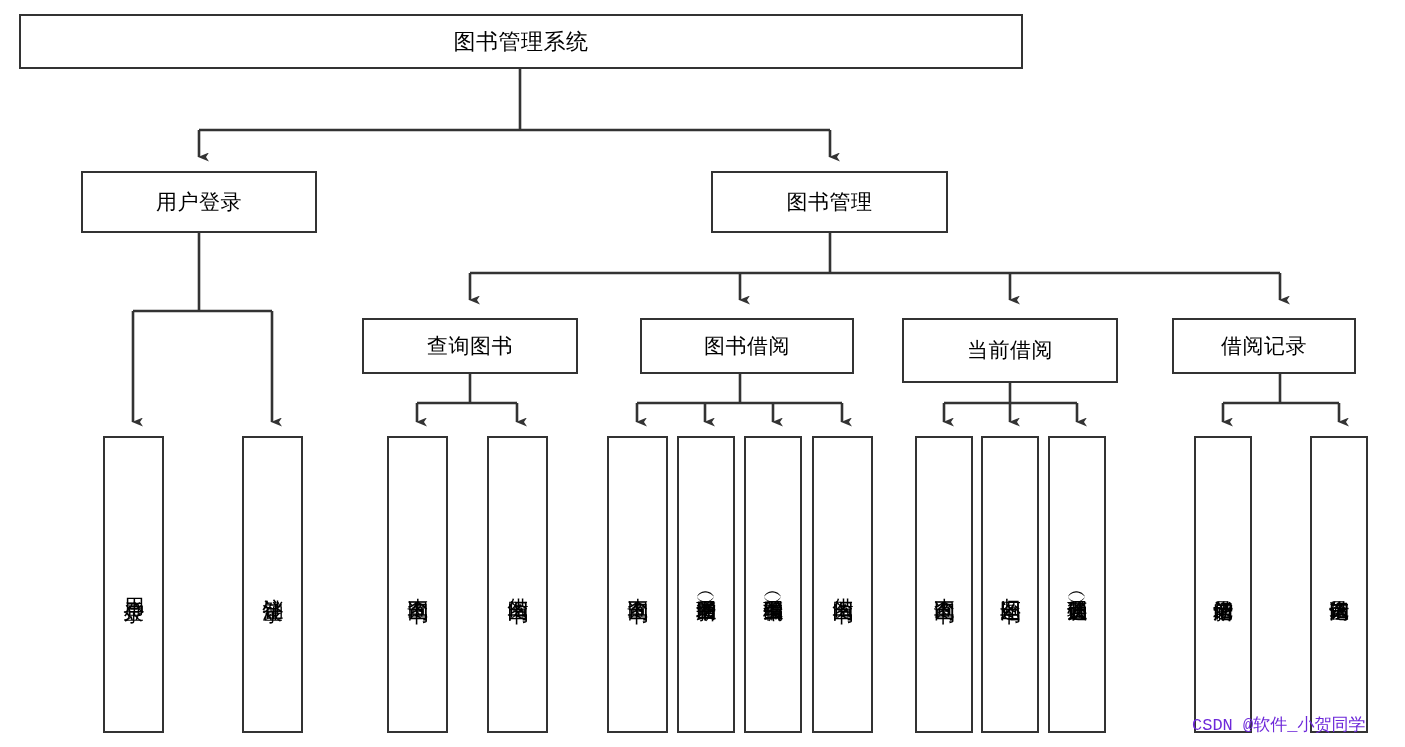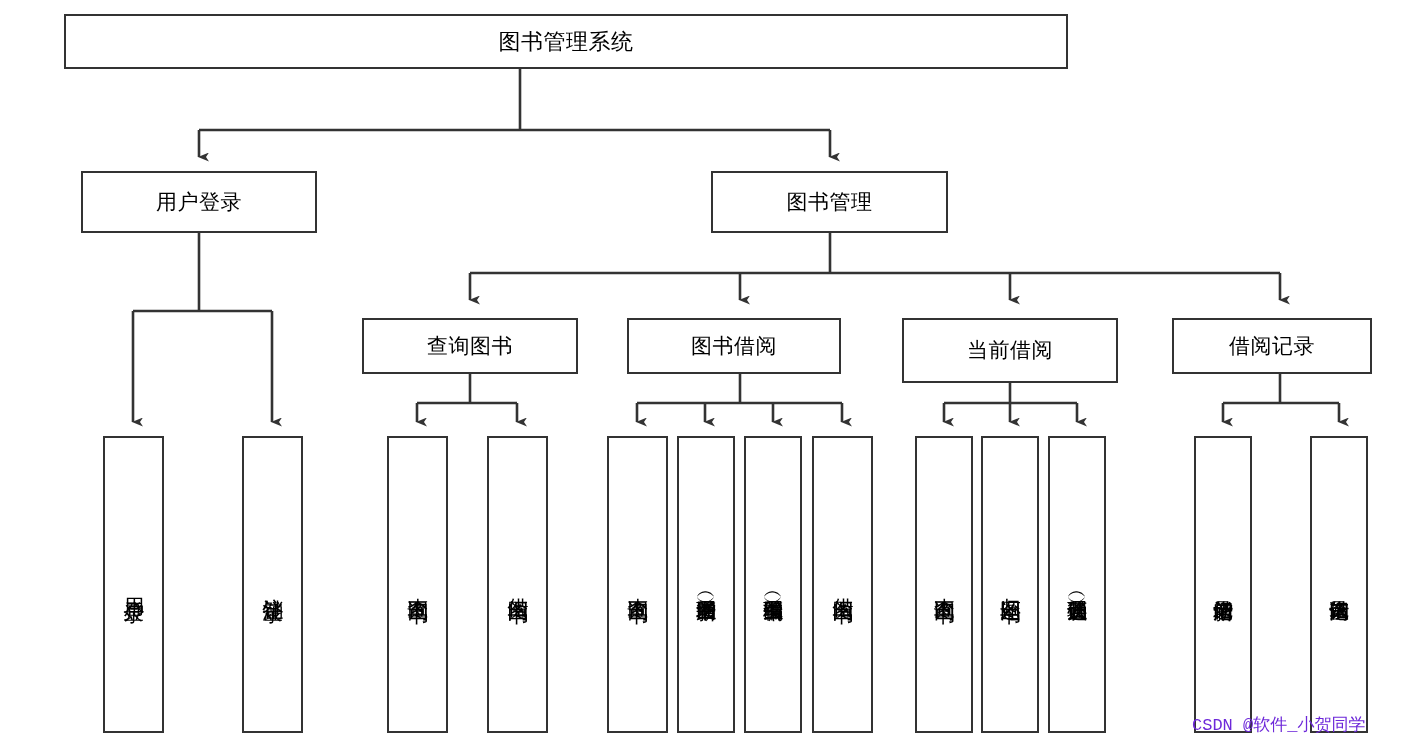--- a/index.html
+++ b/index.html
@@ -118,29 +118,29 @@
       <path d="M1010,403 L1010,422" marker-end="url(#arrowhead)"></path>
       <path d="M1077,403 L1077,422" marker-end="url(#arrowhead)"></path>
 
       <path d="M1280,374 L1280,403"></path>
       <path d="M1223,403 L1339,403"></path>
       <path d="M1223,403 L1223,422" marker-end="url(#arrowhead)"></path>
       <path d="M1339,403 L1339,422" marker-end="url(#arrowhead)"></path>
     </g>
   </svg>
 
-  <div class="node h root" style="left:19px; top:14px; width:1004px; height:55px;margin-left:45px;">图书管理系统</div>
+  <div class="node h root" style="left:19px; top:14px; width:1004px; height:55px;">图书管理系统</div>
 
   <div class="node h" style="left:81px; top:171px; width:236px; height:62px;">用户登录</div>
   <div class="node h" style="left:711px; top:171px; width:237px; height:62px;">图书管理</div>
 
   <div class="node h" style="left:362px; top:318px; width:216px; height:56px;">查询图书</div>
-  <div class="node h" style="left:627px; top:318px; width:214px; height:56px;">图书借阅</div>
+  <div class="node h" style="left:640px; top:318px; width:214px; height:56px;">图书借阅</div>
   <div class="node h" style="left:902px; top:318px; width:216px; height:65px;">当前借阅</div>
-  <div class="node h" style="left:1172px; top:318px; width:200px; height:56px;">借阅记录</div>
+  <div class="node h" style="left:1172px; top:318px; width:184px; height:56px;">借阅记录</div>
 
   <div class="node v" style="left:103px; top:436px; width:61px; height:297px;">用户登录</div>
   <div class="node v" style="left:242px; top:436px; width:61px; height:297px;">注销登录</div>
 
   <div class="node v" style="left:387px; top:436px; width:61px; height:297px;">查询图书</div>
   <div class="node v" style="left:487px; top:436px; width:61px; height:297px;">借阅图书</div>
 
   <div class="node v" style="left:607px; top:436px; width:61px; height:297px;">查询图书</div>
   <div class="node v tight" style="left:677px; top:436px; width:58px; height:297px;">新增图书（管理员）</div>
   <div class="node v tight" style="left:744px; top:436px; width:58px; height:297px;">编辑图书（管理员）</div>

